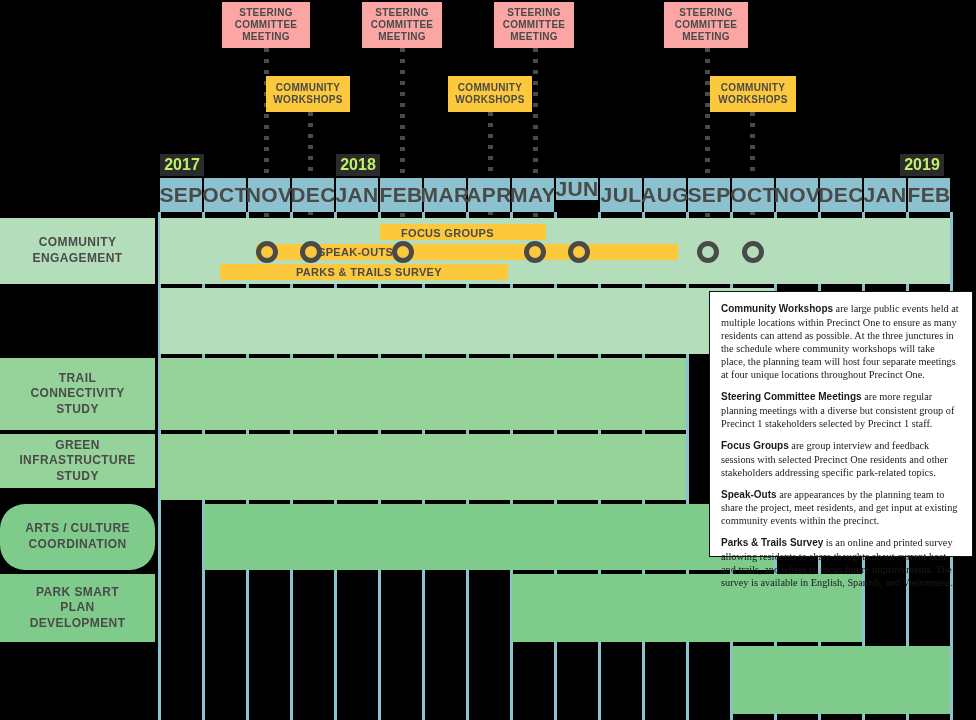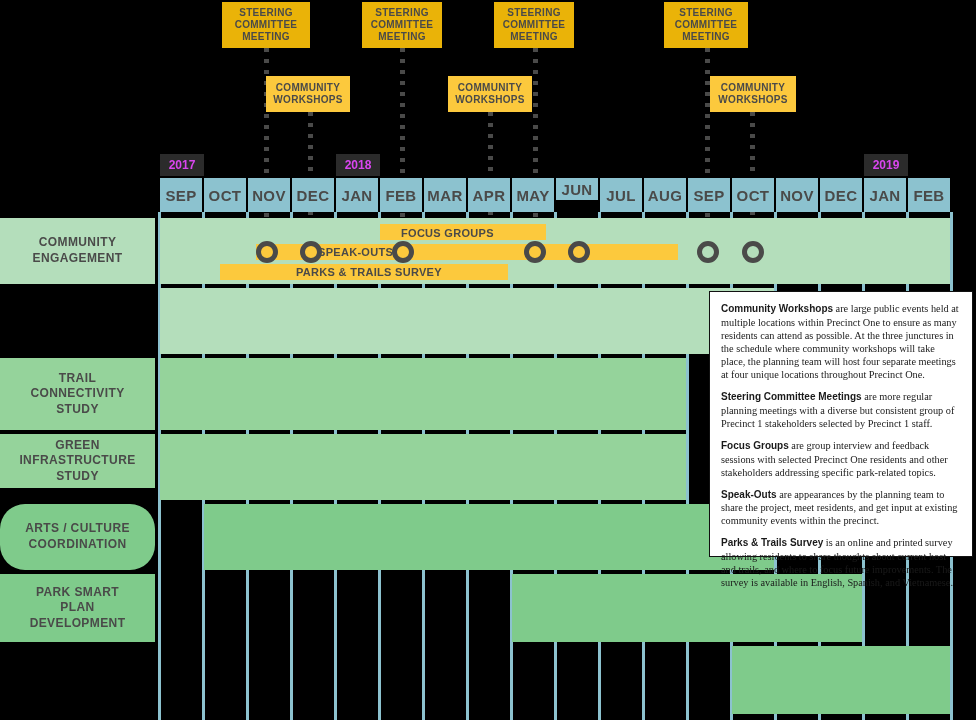--- a/index.html
+++ b/index.html
@@ -6,33 +6,33 @@
   body{width:976px;height:720px;position:relative;overflow:hidden;
        font-family:"Liberation Sans",sans-serif;}
 
   #stage{position:absolute;inset:0;width:976px;height:720px;background:#000;}
 
   
   .callout{position:absolute;box-sizing:border-box;
            display:flex;align-items:center;justify-content:center;
            text-align:center;color:#4a4a49;font-weight:bold;
            letter-spacing:.3px;line-height:1.18;font-size:10px;padding:4px 5px;}
-  .callout.steering{background:#eab308;}
+  .callout.steering{background:#fca5a5;}
   .callout.workshop{background:#fcc93d;}
 
   
   .dots{position:absolute;width:5px;background-image:
         repeating-linear-gradient(to bottom,#4a4a49 0 4px,rgba(0,0,0,0) 4px 11px);}
 
   
-  .yeartab{position:absolute;background:#2b2b2b;color:#d946ef;font-size:12px;
+  .yeartab{position:absolute;background:#2b2b2b;color:#bef264;font-size:16px;
            font-weight:bold;display:flex;align-items:center;justify-content:center;}
 
   
-  .month{position:absolute;background:#8cc2cf;color:#4a4a49;font-size:15px;
+  .month{position:absolute;background:#8cc2cf;color:#4a4a49;font-size:21px;
          font-weight:bold;display:flex;align-items:center;justify-content:center;
          letter-spacing:.4px;}
 
   
   .vrule{position:absolute;width:3px;background:#8cc2cf;}
 
   
   .rowlabel{position:absolute;left:0;width:155px;box-sizing:border-box;
             display:flex;align-items:center;justify-content:center;text-align:center;
             color:#4a4a49;font-weight:bold;font-size:12px;line-height:1.3;
@@ -83,21 +83,21 @@
   <div class="callout steering" style="left:362px;top:2px;width:80px;height:46px;">STEERING COMMITTEE MEETING</div>
   <div class="callout workshop" style="left:448px;top:76px;width:84px;height:36px;">COMMUNITY WORKSHOPS</div>
 
   <div class="callout steering" style="left:494px;top:2px;width:80px;height:46px;">STEERING COMMITTEE MEETING</div>
 
   <div class="callout steering" style="left:664px;top:2px;width:84px;height:46px;">STEERING COMMITTEE MEETING</div>
   <div class="callout workshop" style="left:710px;top:76px;width:86px;height:36px;">COMMUNITY WORKSHOPS</div>
 
   <div class="yeartab" style="left:160px;top:154px;width:44px;height:22px;">2017</div>
   <div class="yeartab" style="left:336px;top:154px;width:44px;height:22px;">2018</div>
-  <div class="yeartab" style="left:864px;top:154px;width:44px;height:22px;">2019</div>
+  <div class="yeartab" style="left:900px;top:154px;width:44px;height:22px;">2019</div>
 
   <div class="month" style="left:160px;top:178px;width:42px;height:34px;">SEP</div>
   <div class="month" style="left:204px;top:178px;width:42px;height:34px;">OCT</div>
   <div class="month" style="left:248px;top:178px;width:42px;height:34px;">NOV</div>
   <div class="month" style="left:292px;top:178px;width:42px;height:34px;">DEC</div>
   <div class="month" style="left:336px;top:178px;width:42px;height:34px;">JAN</div>
   <div class="month" style="left:380px;top:178px;width:42px;height:34px;">FEB</div>
   <div class="month" style="left:424px;top:178px;width:42px;height:34px;">MAR</div>
   <div class="month" style="left:468px;top:178px;width:42px;height:34px;">APR</div>
   <div class="month" style="left:512px;top:178px;width:42px;height:34px;">MAY</div>

